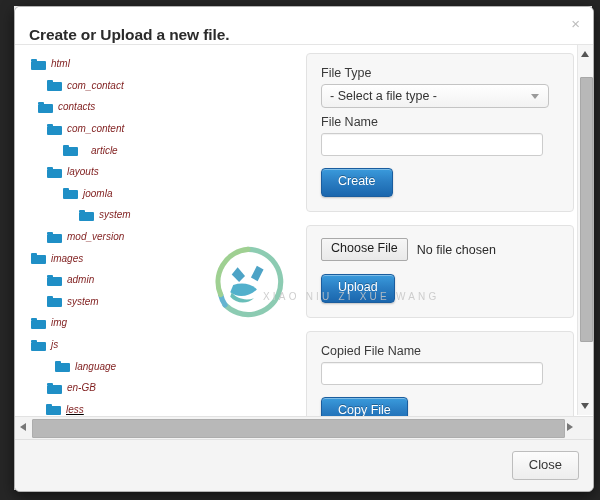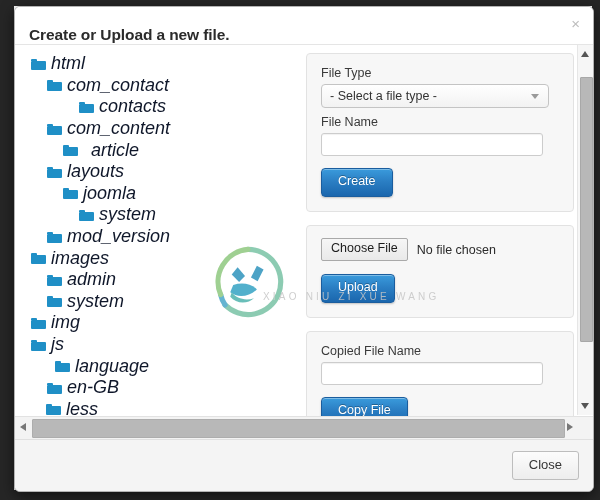--- a/index.html
+++ b/index.html
@@ -149,23 +149,23 @@
   }
   .folder-icon::after {
     content: "";
     position: absolute;
     left: 0; top: 3px;
     width: 15px; height: 9px;
     background: #1f8fc6;
     border-radius: 1px;
   }
   .tree-label {
-    font-size: 18px;
+    font-size: 10px;
     font-style: italic;
-    color: #0f172a;
+    color: #7f1d1d;
     font-family: "Liberation Sans", sans-serif;
   }
 
   
   .panels {
     position: absolute;
     left: 291px;
     top: 8px;
     width: 268px;
   }
@@ -410,21 +410,21 @@
 
         <div class="tree-pane" id="tree-pane">
             <div class="tree-item" style="padding-left: 16px;">
               <span class="folder-icon"></span>
               <span class="tree-label">html</span>
             </div>
             <div class="tree-item" style="padding-left: 32px;">
               <span class="folder-icon"></span>
               <span class="tree-label">com_contact</span>
             </div>
-            <div class="tree-item" style="padding-left: 64px;">
+            <div class="tree-item" style="padding-left: 23px;">
               <span class="folder-icon"></span>
               <span class="tree-label">contacts</span>
             </div>
             <div class="tree-item" style="padding-left: 32px;">
               <span class="folder-icon"></span>
               <span class="tree-label">com_content</span>
             </div>
             <div class="tree-item" style="padding-left: 48px; gap: 8px;">
               <span class="folder-icon"></span>
               <span class="tree-label">article</span>

